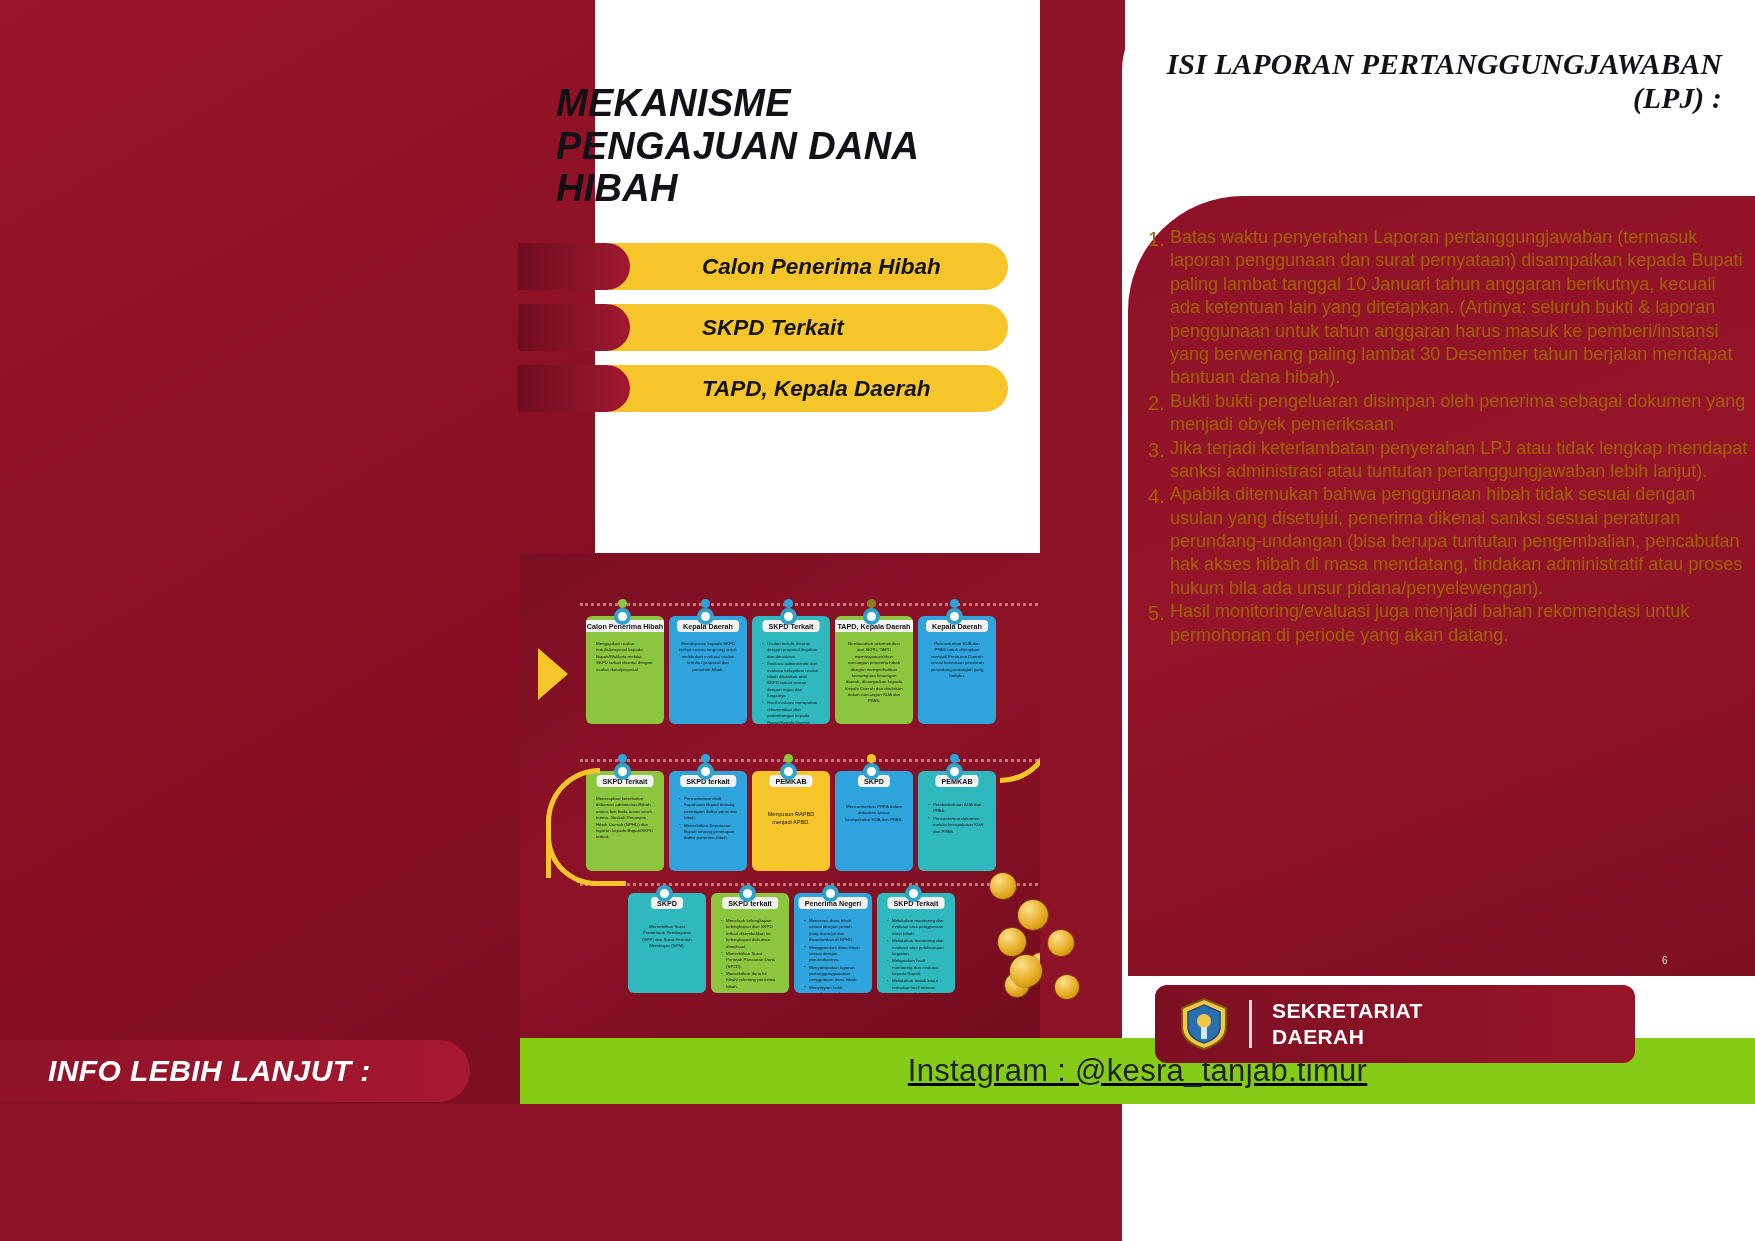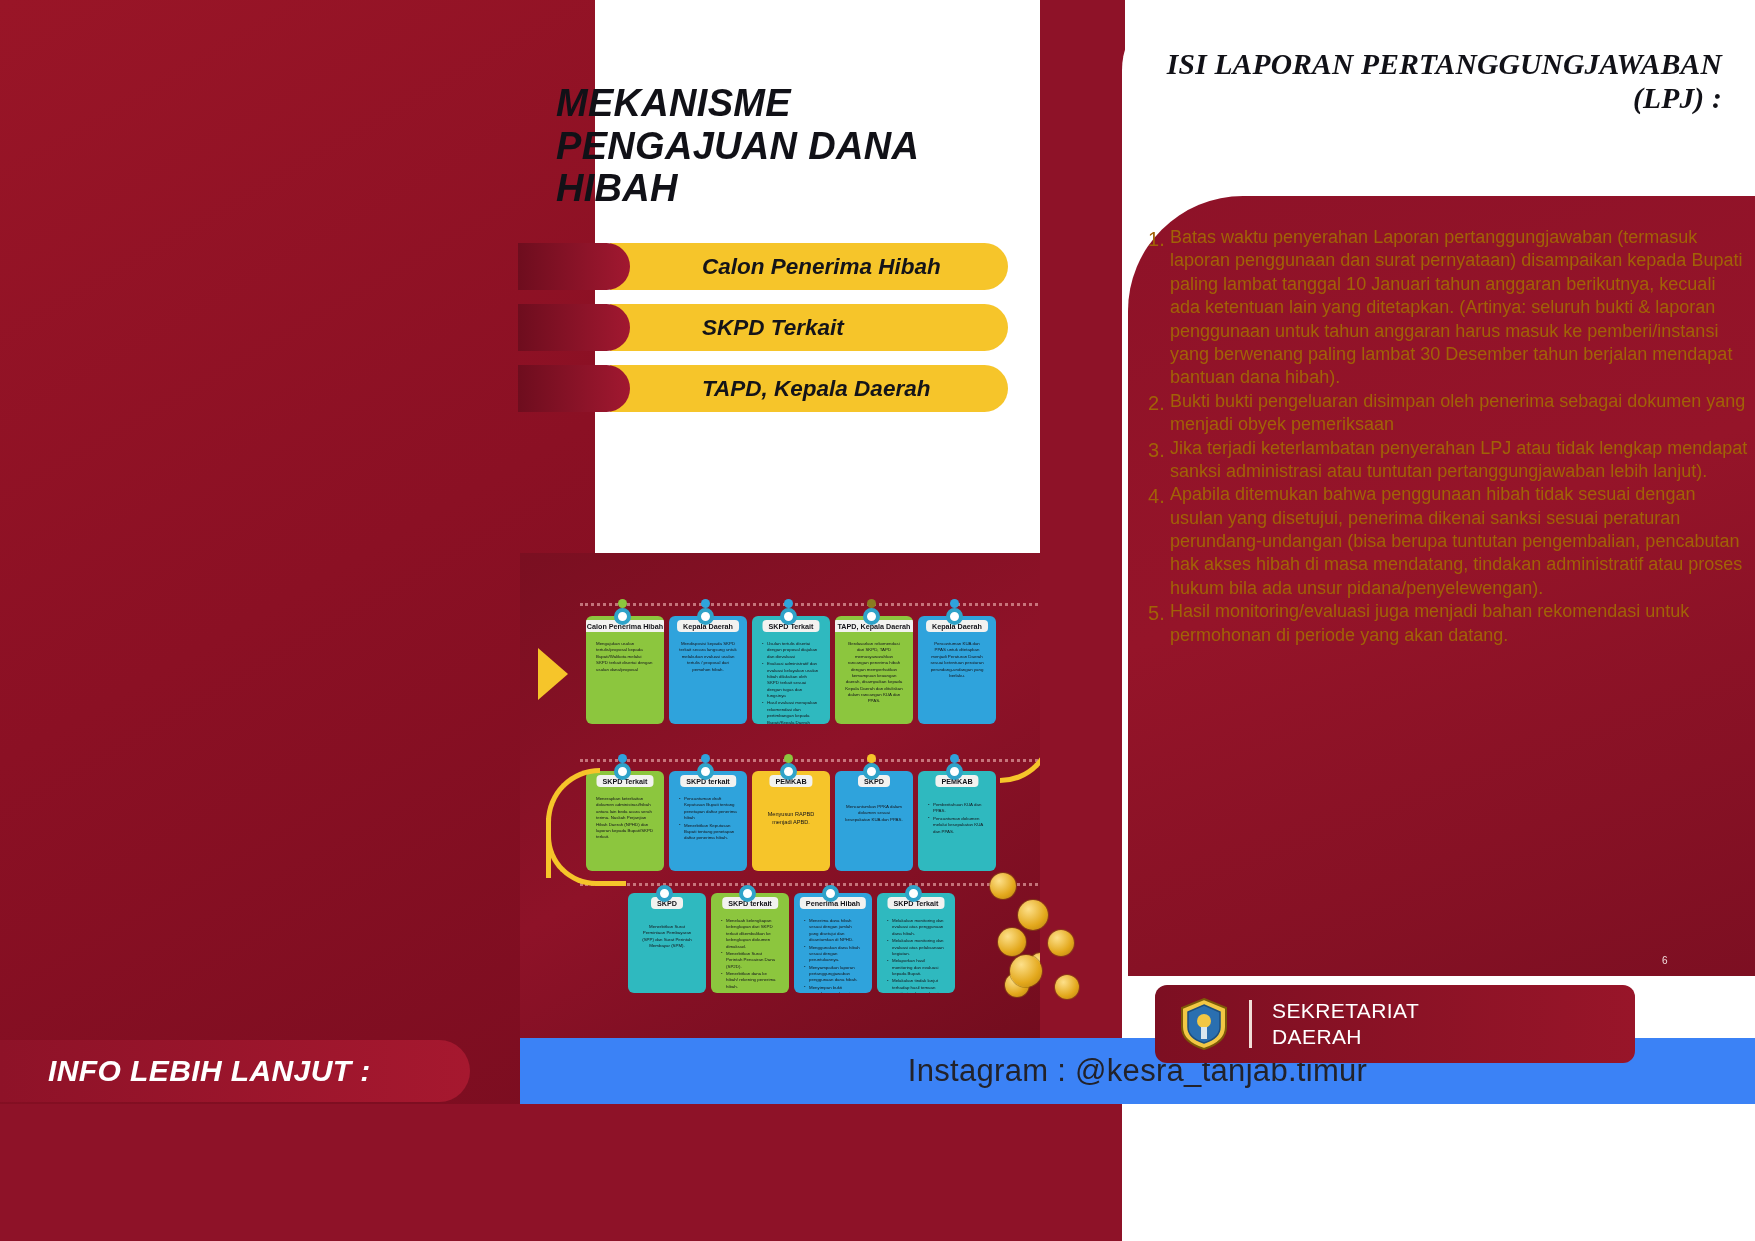--- a/index.html
+++ b/index.html
@@ -99,22 +99,23 @@
     display: flex; align-items: center; padding-left: 48px;
     color: #ffffff; font-size: 30px; font-weight: 800; font-style: italic;
     letter-spacing: .4px; z-index: 6;
   }
   .bottom-strip {
     position:absolute; left:0; top:1104px; width:1755px; height:137px;
     background:#8e1228; z-index:3;
   }
   .ig-band {
     position:absolute; left:520px; top:1038px; width:1235px; height:66px;
-    background:#3b82f6; display:flex; align-items:center; justify-content:center;
+    background:#84cc16; display:flex; align-items:center; justify-content:center;
     z-index:5;
+    text-decoration:underline;
   }
   .ig-text { color:#22222a; font-size:31px; font-weight:400; letter-spacing:.3px; }
 
   
   .mid-white {
     position:absolute; left:520px; top:0; width:620px; height:1040px;
     background:#ffffff; z-index:1;
   }
   .mek-title {
     position:absolute; left:556px; top:82px; width:470px;
@@ -221,20 +222,21 @@
   .lpj-list li::before {
     content: counter(ll) "."; position:absolute; left:0; top:0; font-size:20px;
   }
   .footnote { position:absolute; left:1662px; top:955px; font-size:10px; color:#f2dede; z-index:9; }
 
   .sek-card {
     position:absolute; left:1155px; top:985px; width:480px; height:78px;
     background: linear-gradient(90deg,#7d0f22,#981529);
     border-radius:12px; display:flex; align-items:center; z-index:9;
     padding-left:24px;
+    font-weight:bold;
   }
   .sek-logo { width:50px; height:54px; position:relative; flex:0 0 auto; }
   .sek-div { width:3px; height:48px; background:#f2ded8; margin:0 20px; }
   .sek-text { color:#ffffff; font-size:21px; line-height:1.22; letter-spacing:.4px; }
 </style>
 </head>
 <body>
 
 <div id="poster">
 
@@ -368,21 +370,21 @@
         <ul>
           <li>Menelaah kelengkapan kelengkapan dari SKPD terkait dikembalikan ke kelengkapan dokumen dimaksud.</li>
           <li>Menerbitkan Surat Perintah Pencairan Dana (SP2D).</li>
           <li>Menerbitkan dana ke hibah/ rekening penerima hibah.</li>
         </ul>
       </div>
     </div>
     <div class="node" style="left:219px; top:332px;"></div>
 
     <div class="fbox" style="left:274px; top:340px; width:78px; height:100px; background:#2fa3dc;">
-      <span class="lbl">Penerima Hibah</span>
+      <span class="lbl">Penerima Negeri</span>
       <div class="bd">
         <ul>
           <li>Menerima dana hibah sesuai dengan jumlah yang disetujui dan dicantumkan di NPHD.</li>
           <li>Menggunakan dana hibah sesuai dengan peruntukannya.</li>
           <li>Menyampaikan laporan pertanggungjawaban penggunaan dana hibah.</li>
           <li>Menyimpan bukti pengeluaran sebagai dokumen pemeriksaan.</li>
         </ul>
       </div>
     </div>
     <div class="node" style="left:302px; top:332px;"></div>

